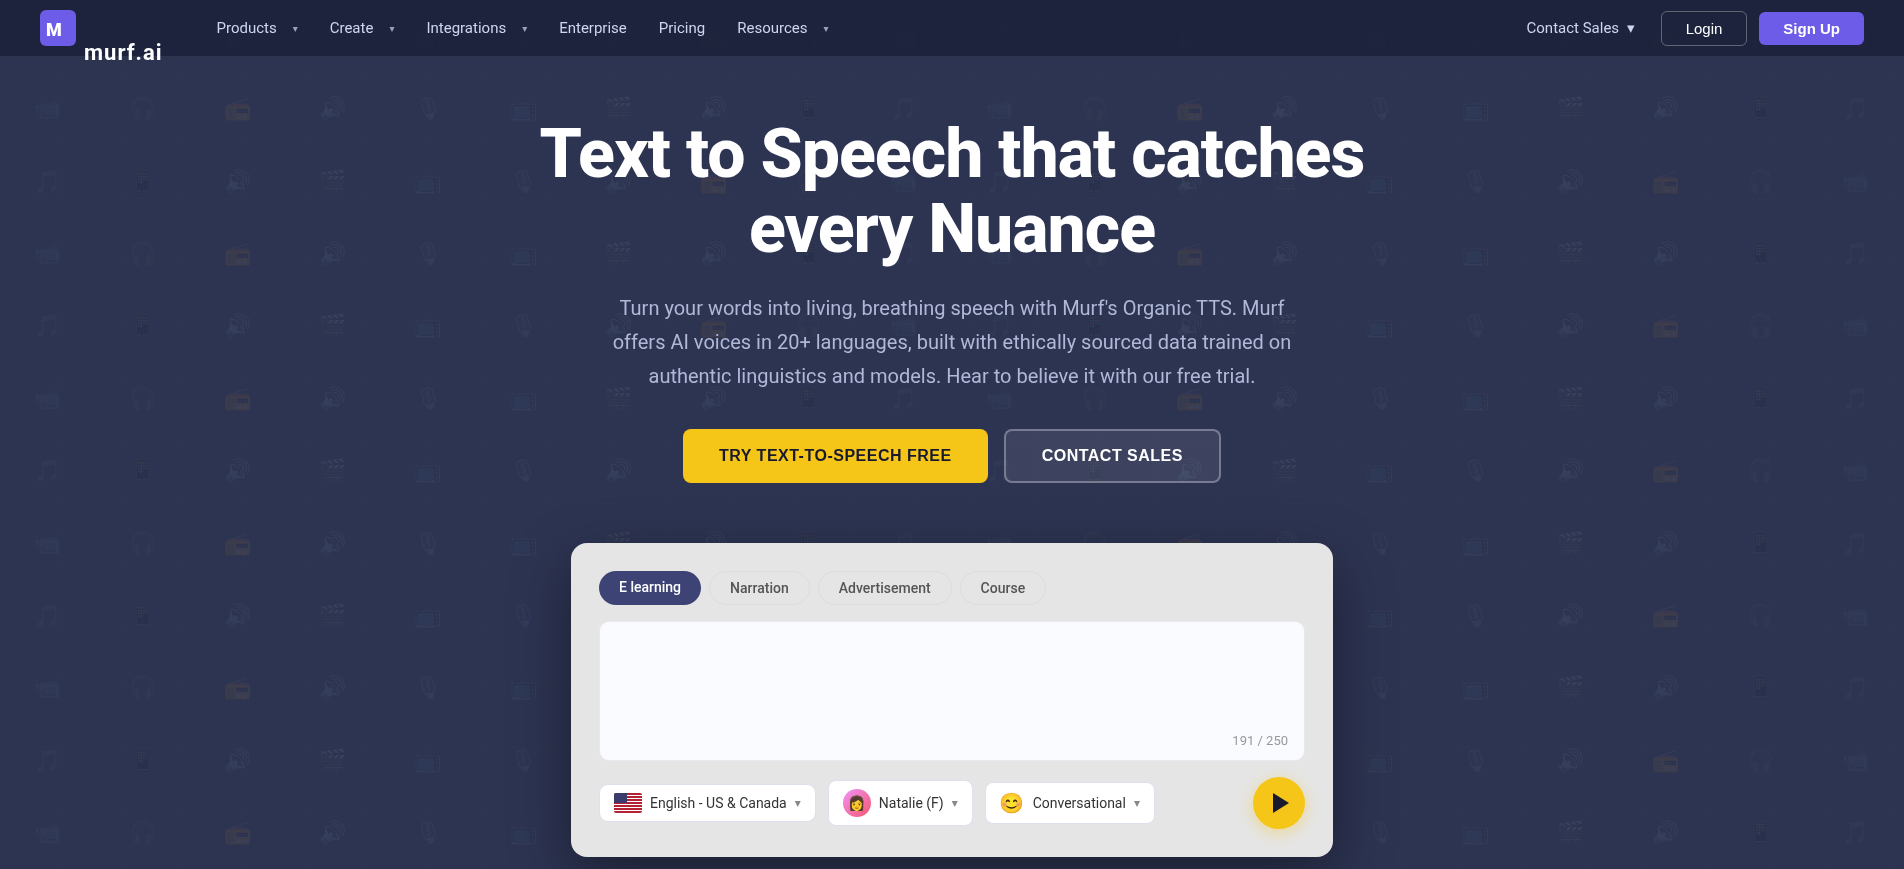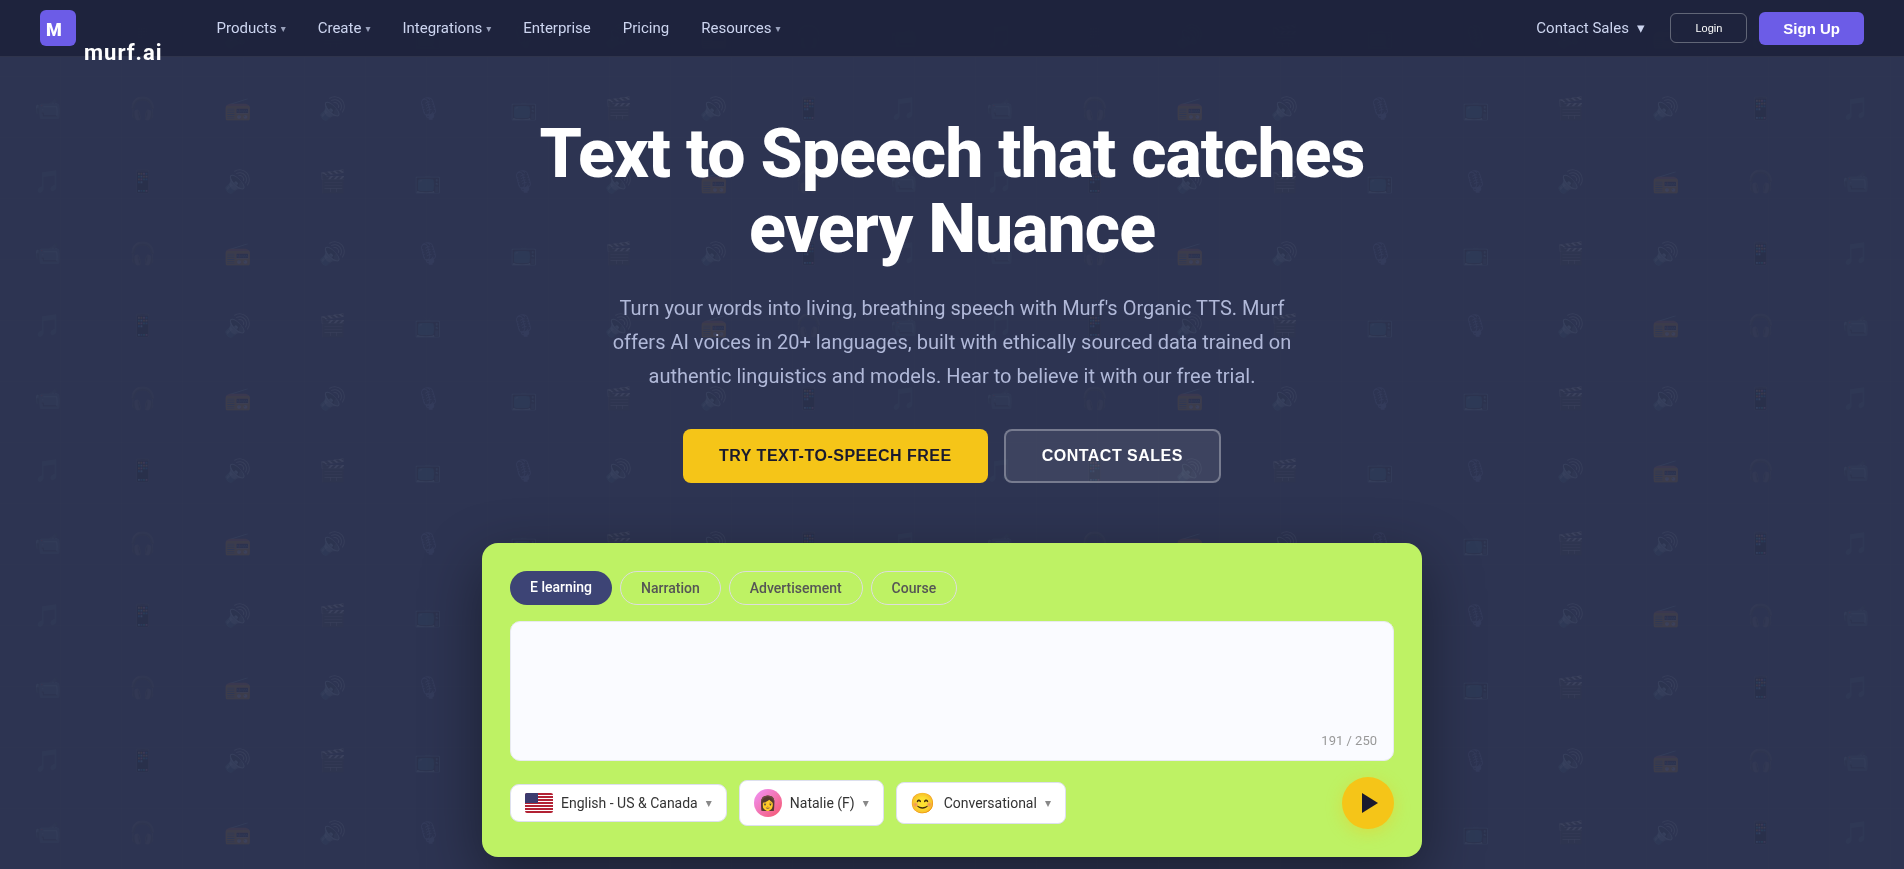--- a/index.html
+++ b/index.html
@@ -89,21 +89,21 @@
     .nav-links {
       display: flex;
       align-items: center;
       gap: 4px;
       flex: 1;
     }
 
     .nav-link {
       display: flex;
       align-items: center;
-      gap: 4px;
+      gap: 16px;
       padding: 8px 14px;
       color: #cdd5f0;
       font-size: 15px;
       cursor: pointer;
       border-radius: 4px;
       transition: color 0.2s;
       text-decoration: none;
     }
 
     .nav-link .chevron {
@@ -125,21 +125,21 @@
       color: #cdd5f0;
       font-size: 15px;
       cursor: pointer;
     }
 
     .btn-login {
       padding: 8px 24px;
       background: transparent;
       border: 1px solid rgba(255,255,255,0.3);
       color: #fff;
-      font-size: 11px;
+      font-size: 15px;
       border-radius: 6px;
       cursor: pointer;
     }
 
     .btn-signup {
       padding: 8px 24px;
       background: #6c5ce7;
       border: none;
       color: #fff;
       font-size: 15px;
@@ -205,24 +205,24 @@
       font-size: 16px;
       font-weight: 700;
       border-radius: 8px;
       cursor: pointer;
       letter-spacing: 0.5px;
       text-transform: uppercase;
     }
 
     
     .demo-card {
-      background: #bef264;
+      background: #e5e5e5;
       border-radius: 16px;
       padding: 28px;
-      width: 940px;
+      width: 762px;
       max-width: 100%;
       box-shadow: 0 20px 60px rgba(0,0,0,0.4);
     }
 
     
     .demo-tabs {
       display: flex;
       gap: 8px;
       margin-bottom: 16px;
     }

